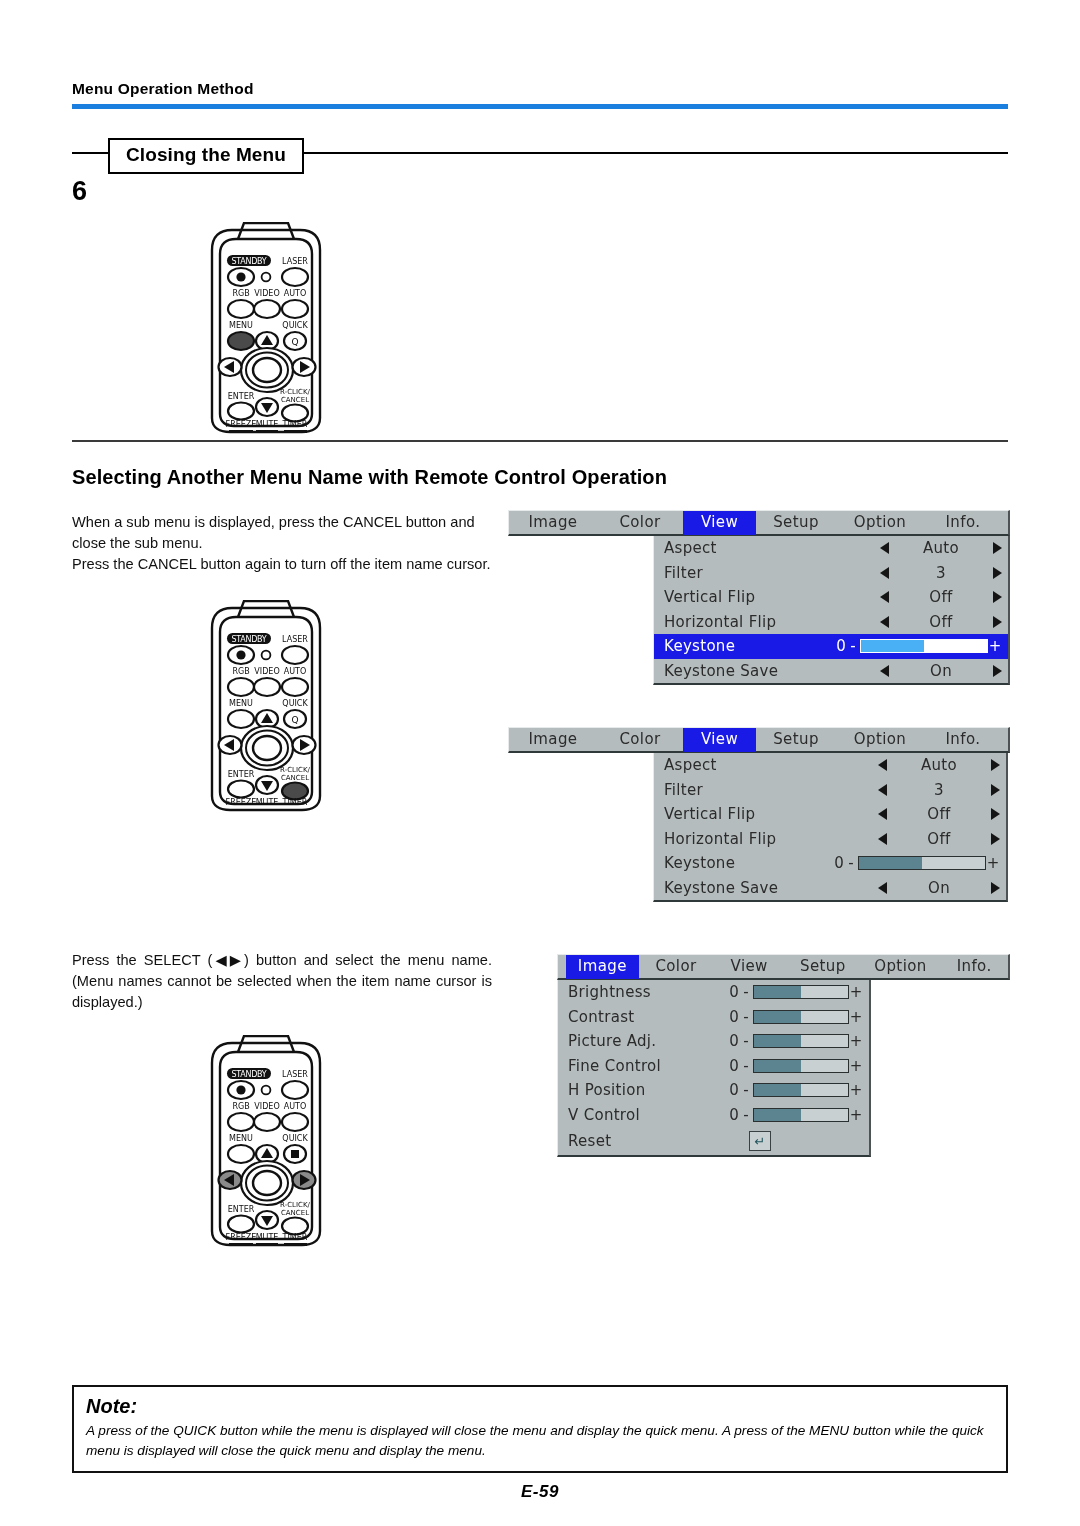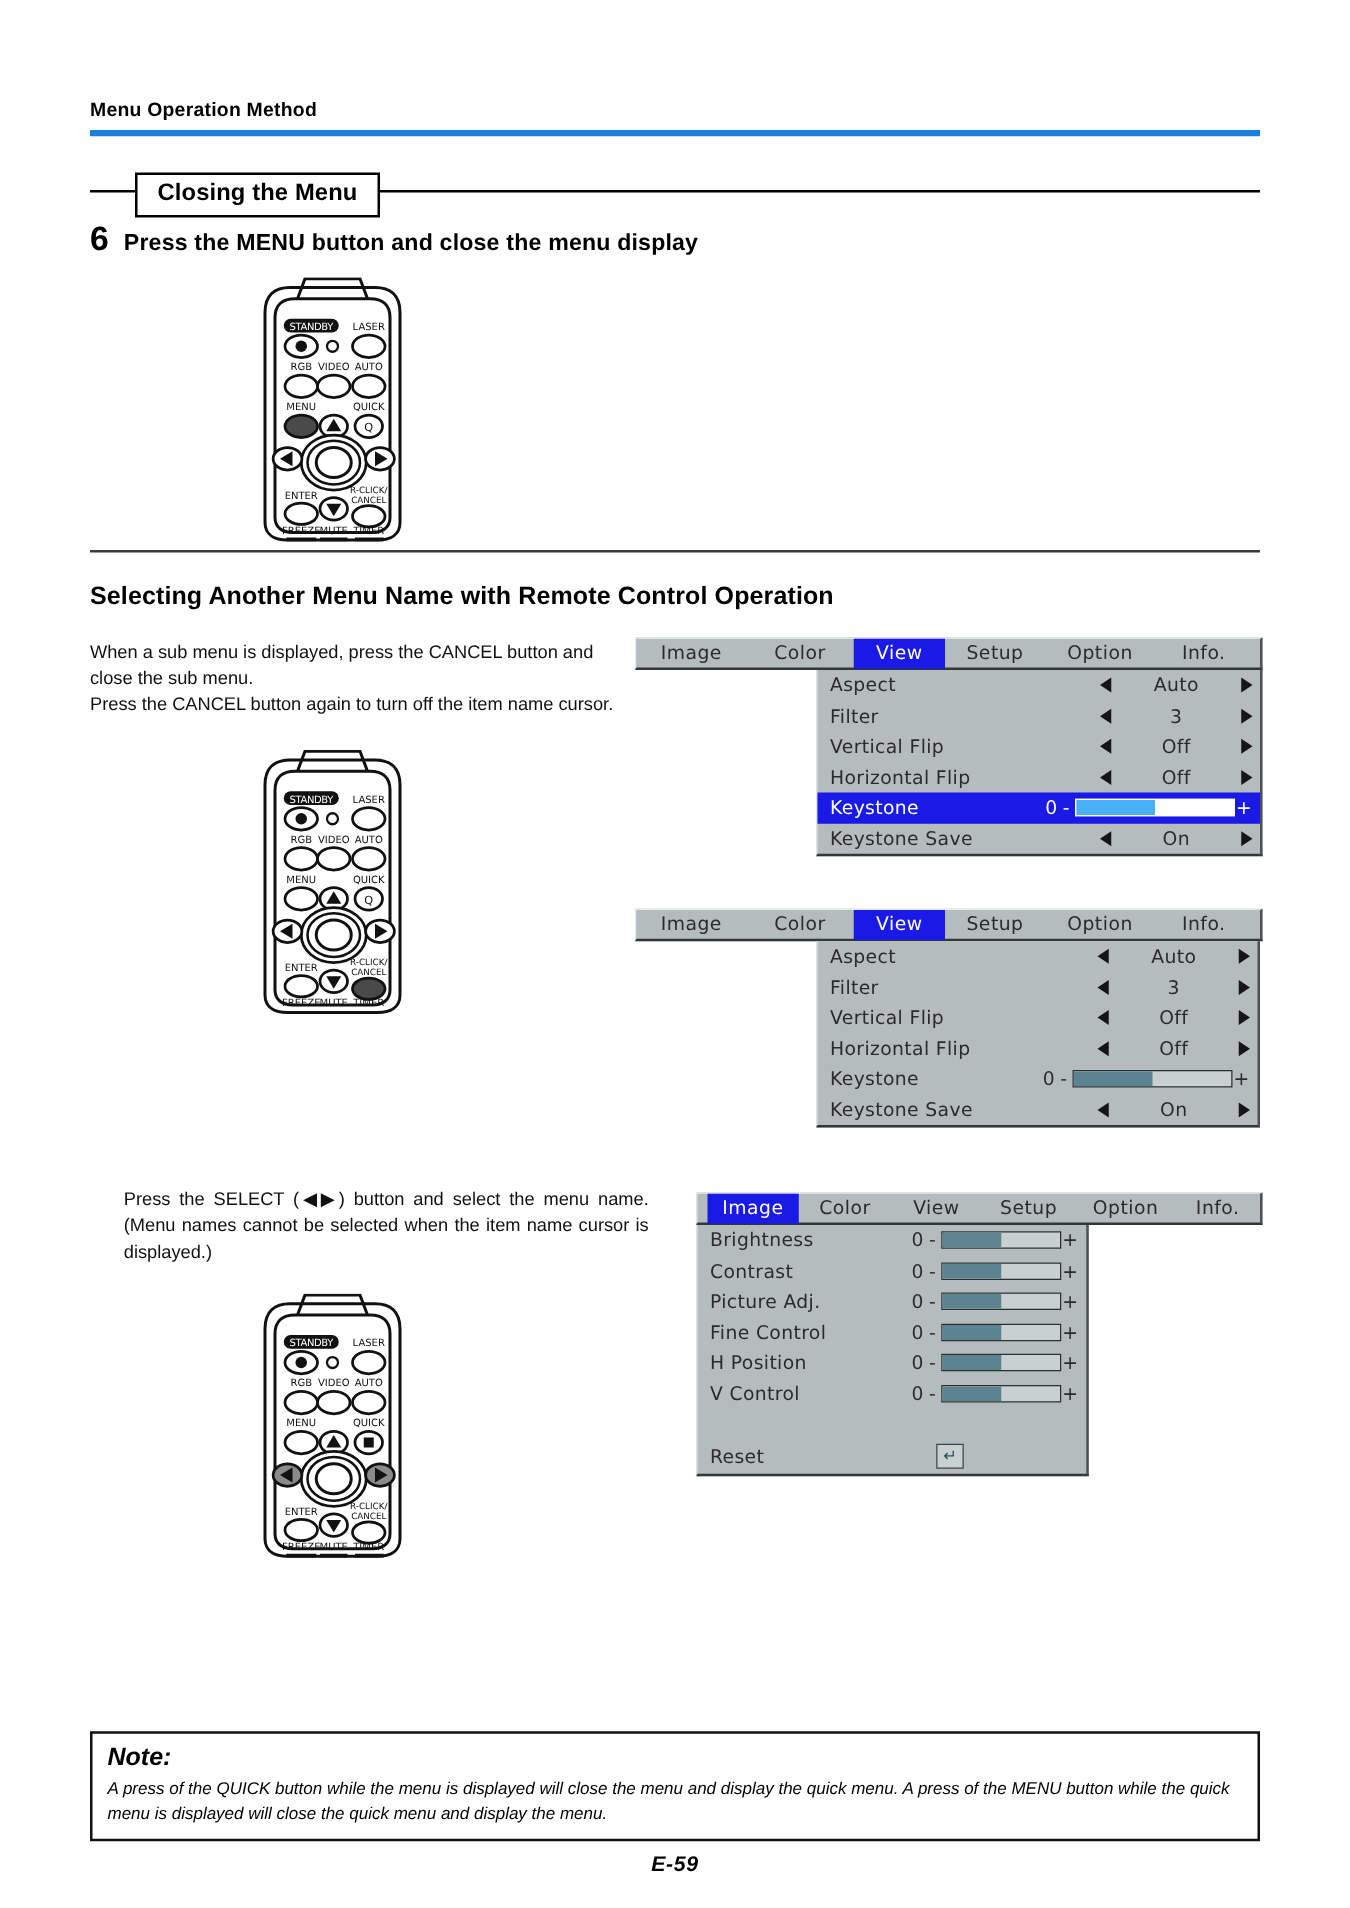--- a/index.html
+++ b/index.html
@@ -229,21 +229,20 @@
 <body>
 
 <div class="running-head">Menu Operation Method</div>
 <div class="head-rule"></div>
 
 <div class="sec-rule-row"></div>
 <div class="sec-box">Closing the Menu</div>
 
 <div class="step-row">
   <span class="step-num">6</span>
-  <span class="step-text">Press the MENU button and close the menu display</span>
 </div>
 
 <div class="remote" style="left:196px; top:222px;">
   <svg width="140" height="215" viewBox="0 0 140 215">
     <g fill="none" stroke="#111" stroke-width="2.4">
       <path d="M16 28 C16 14 24 8 36 8 L104 8 C116 8 124 14 124 28 L124 196 C124 206 116 210 106 210 L34 210 C24 210 16 206 16 196 Z"></path>
       <path d="M24 32 C24 22 30 17 40 17 L100 17 C110 17 116 22 116 32 L116 192 C116 200 110 204 102 204 L38 204 C30 204 24 200 24 192 Z"></path>
       <path d="M42 17 L48 1 L92 1 L98 17"></path>
     </g>
 
@@ -470,21 +469,21 @@
     <div class="osd-row">
       <span class="osd-label">Keystone Save</span>
       <span class="osd-spacer"></span>
       <span class="osd-arrow-l"></span>
       <span class="osd-value" style="width:104px;">On</span>
       <span class="osd-arrow-r"></span>
     </div>
   </div>
 </div>
 
-<div class="body-para justify" style="left:72px; top:950px; width:420px;margin-left:27px;">
+<div class="body-para justify" style="left:72px; top:950px; width:420px;">
   <span>Press the SELECT (◀▶) button and select the menu name. (Menu names cannot be selected when the item name cursor is displayed.)</span>
 </div>
 
 <div class="remote" style="left:196px; top:1035px;">
   <svg width="140" height="215" viewBox="0 0 140 215">
     <g fill="none" stroke="#111" stroke-width="2.4">
       <path d="M16 28 C16 14 24 8 36 8 L104 8 C116 8 124 14 124 28 L124 196 C124 206 116 210 106 210 L34 210 C24 210 16 206 16 196 Z"></path>
       <path d="M24 32 C24 22 30 17 40 17 L100 17 C110 17 116 22 116 32 L116 192 C116 200 110 204 102 204 L38 204 C30 204 24 200 24 192 Z"></path>
       <path d="M42 17 L48 1 L92 1 L98 17"></path>
     </g>
@@ -596,21 +595,21 @@
     <div class="osd-row">
       <span class="osd-label">V Control</span>
       <span class="osd-spacer"></span>
       <span class="osd-num" style="width:20px;">0</span>
       <span class="osd-sign">-</span>
       <span class="osd-bar" style="width:96px;">
         <span class="osd-fill" style="width:50%;"></span>
       </span>
       <span class="osd-sign">+</span>
     </div>
-    <div class="osd-row" style="height:28px;margin-top:24px;">
+    <div class="osd-row" style="height:28px;">
       <span class="osd-label">Reset</span>
       <span class="osd-spacer"></span>
       <span class="enter-key" style="margin-right:92px;">↵</span>
     </div>
   </div>
 </div>
 
 <div class="note-box">
   <div class="note-title">Note:</div>
   <div class="note-text">A press of the QUICK button while the menu is displayed will close the menu and display the quick menu. A press of the MENU button while the quick menu is displayed will close the quick menu and display the menu.</div>

